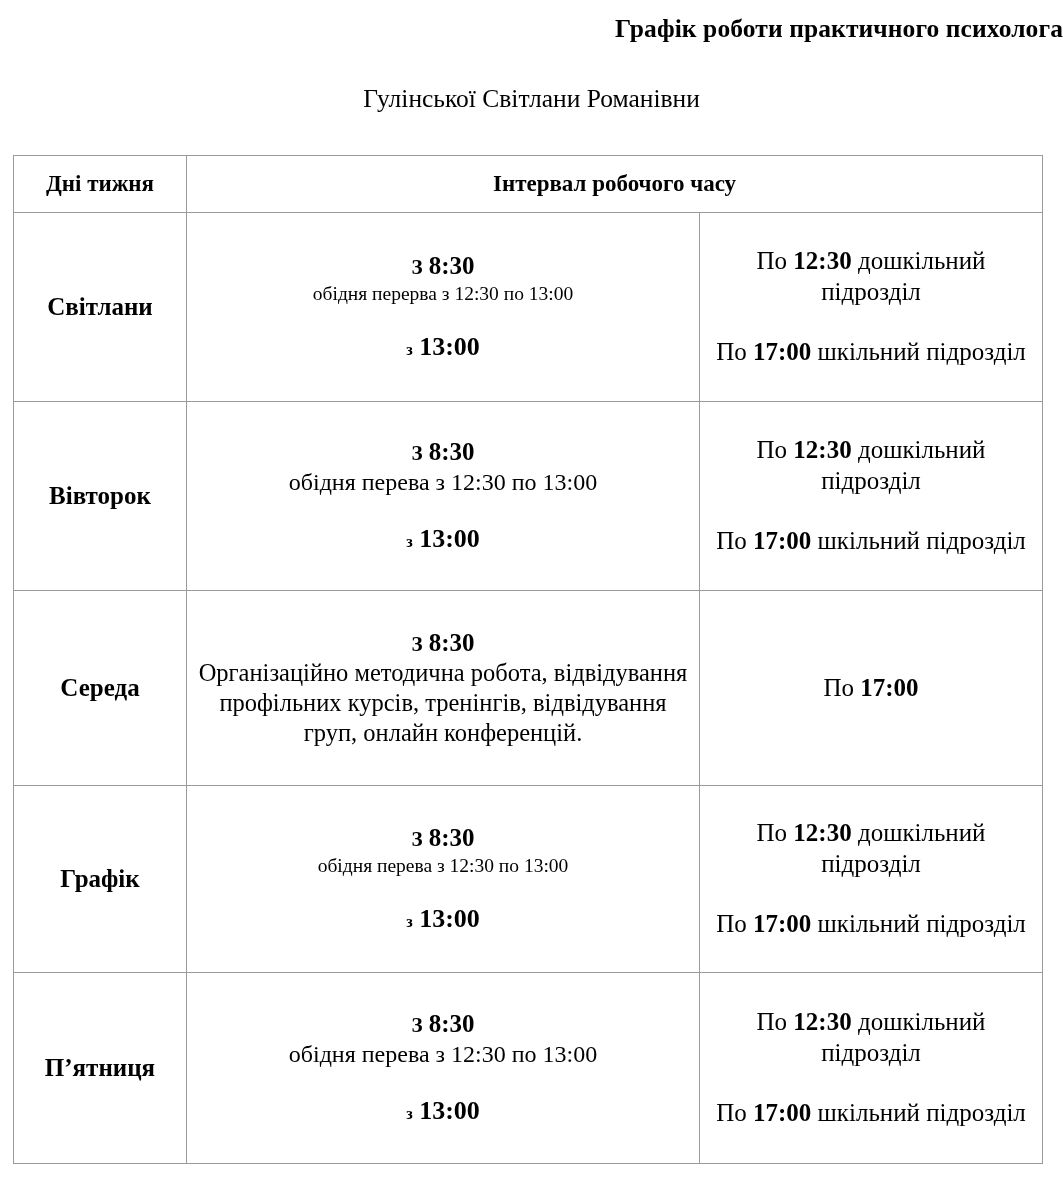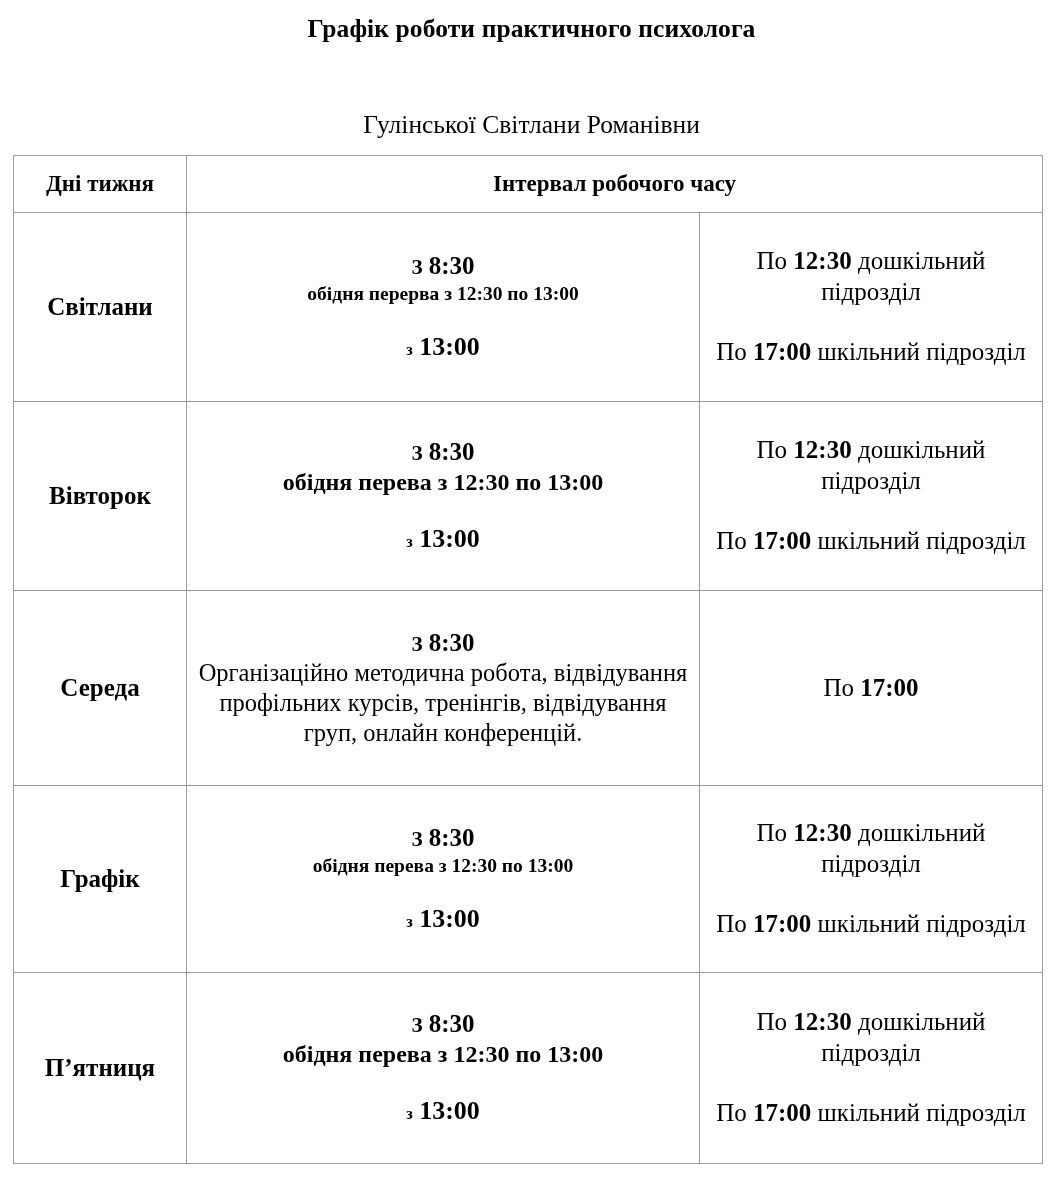--- a/index.html
+++ b/index.html
@@ -21,36 +21,35 @@
     height: 1200px;
     background: #ffffff;
   }
 
   
   .doc-title {
     position: absolute;
     left: 0;
     top: 14px;
     width: 1063px;
-    text-align: center;
+    text-align: right;
     font-size: 25.5px;
     font-weight: bold;
     line-height: 1.15;
     letter-spacing: 0.1px;
   }
   .doc-subtitle {
     position: absolute;
     left: 0;
     top: 84px;
     width: 1063px;
     text-align: center;
     font-size: 25.5px;
     font-weight: normal;
     line-height: 1.15;
-    margin-top: 26px;
   }
 
   
   .schedule-table {
     position: absolute;
     left: 13px;
     top: 155px;
     width: 1029px;
     border-collapse: collapse;
     table-layout: fixed;
@@ -88,21 +87,21 @@
     font-weight: bold;
   }
   .line-start {
     font-size: 25px;
     font-weight: bold;
     white-space: nowrap;
   }
   .line-start .prep { font-size: 21px; font-weight: bold; }
 
   .line-lunch {
-    font-weight: bold;
+    font-weight: normal;
     white-space: nowrap;
   }
   .line-lunch.sz-sm { font-size: 19.5px; }
   .line-lunch.sz-lg { font-size: 24px; }
 
   .gap { height: 26px; }
 
   .line-resume {
     font-size: 26px;
     font-weight: bold;

